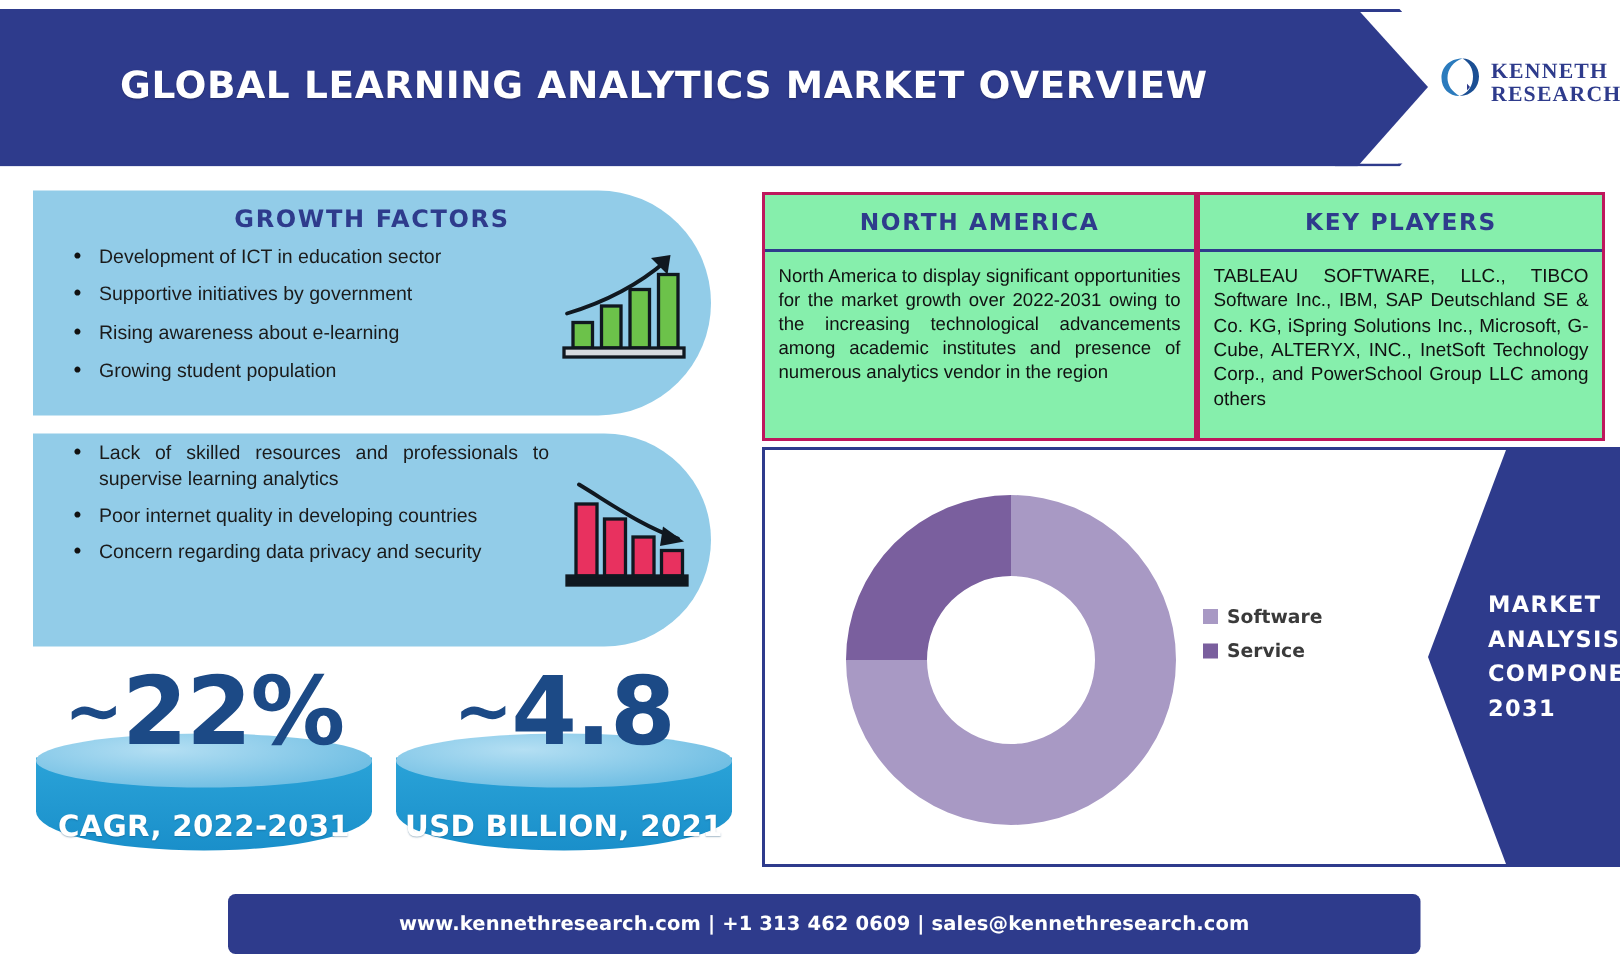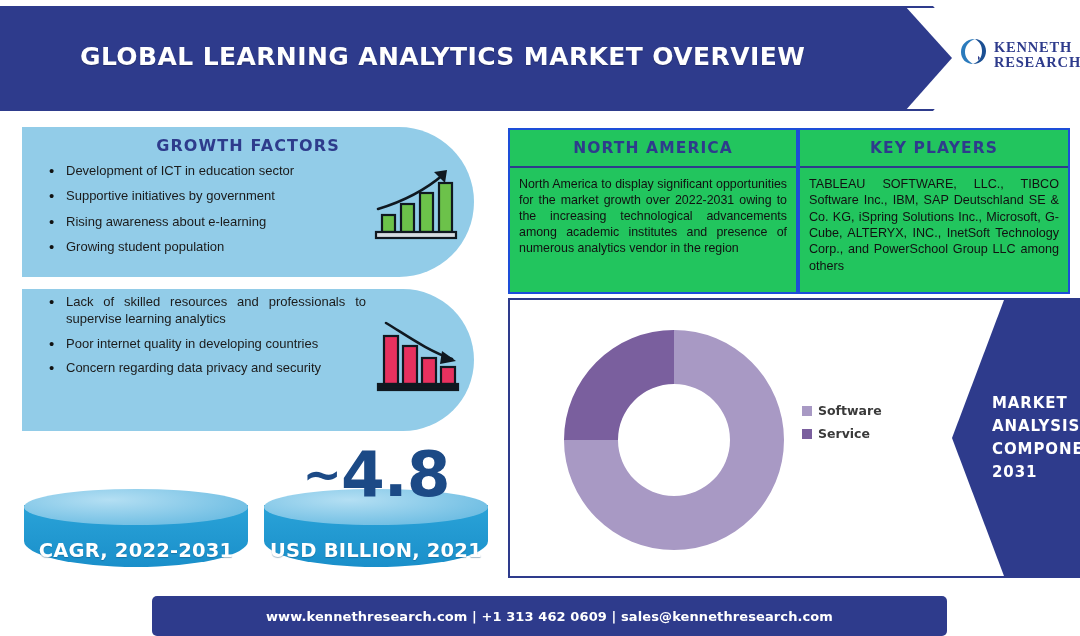--- a/index.html
+++ b/index.html
@@ -163,22 +163,22 @@
     font-family: "DejaVu Sans", sans-serif;
     letter-spacing: 0.2px;
     z-index: 4;
     text-shadow: 0 1px 1px rgba(0,60,100,0.35);
     white-space: nowrap;
   }
 
   
   .info-box {
     position: absolute;
-    border: 2px solid #1d4ed8;
-    background: #22c55e;
+    border: 2px solid #be185d;
+    background: #86efac;
   }
   #na-box  { left: 508px; top: 128px; width: 290px; height: 166px; }
   #kp-box  { left: 798px; top: 128px; width: 272px; height: 166px; }
 
   .info-box-header {
     height: 38px;
     border-bottom: 2px solid #2e3b8c;
     display: flex;
     align-items: center;
     justify-content: center;
@@ -327,20 +327,21 @@
       <rect x="2" y="65" width="80" height="6" fill="#101820" stroke="#101820" stroke-width="2.2"></rect>
       <path d="M10 4 C30 16 52 32 76 40" fill="none" stroke="#101820" stroke-width="2.6" stroke-linecap="round"></path>
       <path d="M66 32 L80 42 L64 45 Z" fill="#101820"></path>
     </svg>
   </span>
 </div>
 
 <div id="stat-cagr" class="stat-cylinder">
   <div class="cyl-body"></div>
   <div class="cyl-top"></div>
+  <div class="cyl-number"><span class="tilde">~</span><span>22%</span></div>
   <div class="cyl-label">CAGR, 2022-2031</div>
 </div>
 
 <div id="stat-value" class="stat-cylinder">
   <div class="cyl-body"></div>
   <div class="cyl-top"></div>
   <div class="cyl-number"><span class="tilde">~</span><span>4.8</span></div>
   <div class="cyl-label">USD BILLION, 2021</div>
 </div>
 

